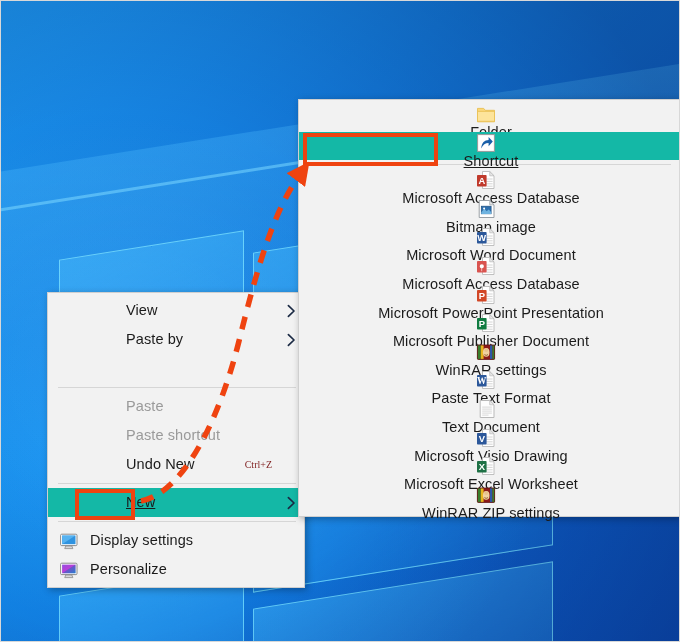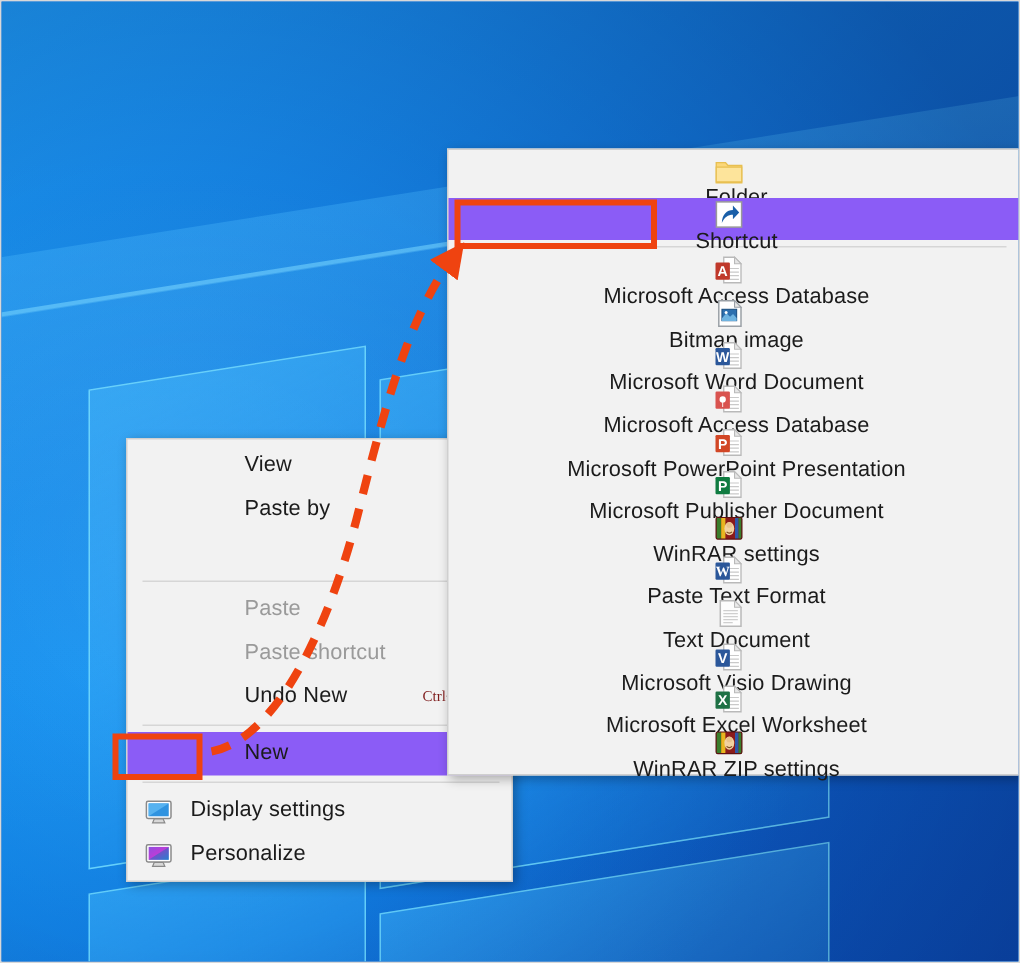--- a/index.html
+++ b/index.html
@@ -84,21 +84,21 @@
 
   .menu-row {
     position: relative;
     display: flex;
     align-items: center;
     height: 28.5px;
     padding: 0 6px 0 8px;
     box-sizing: border-box;
     white-space: nowrap;
   }
-  .menu-row.highlight { background: #8b5cf6; }
+  .menu-row.highlight { background: #14b8a6; text-decoration: underline; }
   .menu-row.disabled .row-label { color: #9a9a9a; }
 
   .row-icon {
     width: 24px;
     min-width: 24px;
     height: 22px;
     margin-right: 8px;
     position: relative;
     display: inline-block;
   }
@@ -128,21 +128,20 @@
     background: #d6d6d6;
     margin: 4px 8px 4px 10px;
   }
 
   
   #context-menu {
     left: 46px;
     top: 291px;
     width: 258px;
     padding: 3px 0 3px 0;
-    margin-left: 37px;
   }
   #context-menu .menu-row { padding-left: 10px; height: 29px; }
   #context-menu .row-label { padding-left: 36px; }
   #context-menu .menu-row.with-icon .row-label { padding-left: 0; }
 
   
   #new-submenu {
     left: 297px;
     top: 98px;
     width: 382px;

